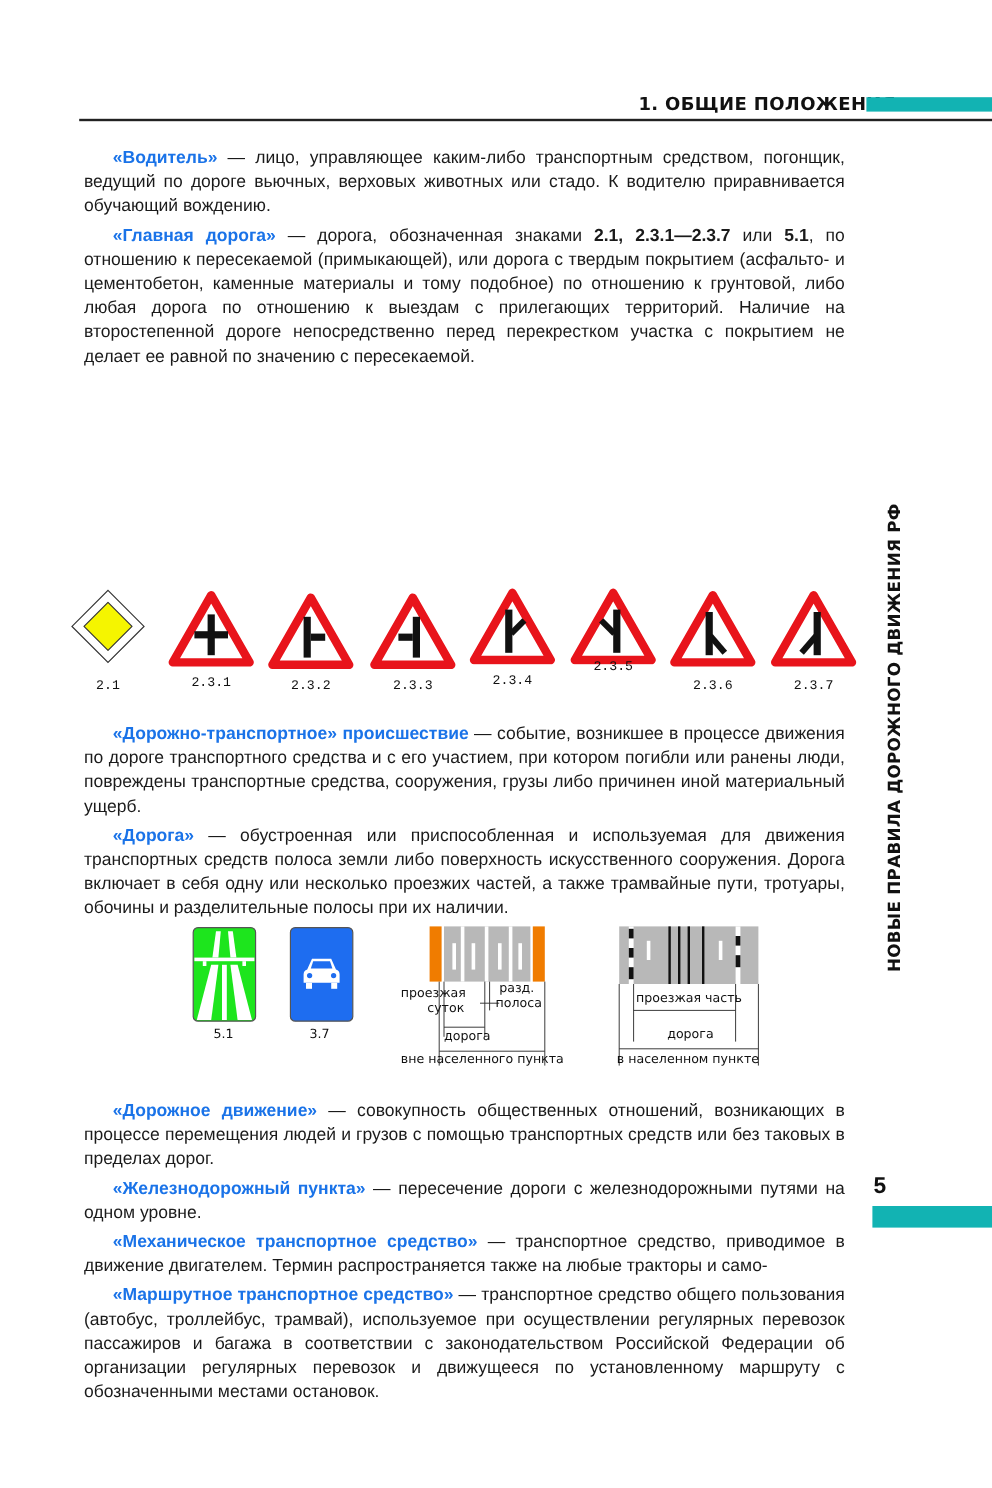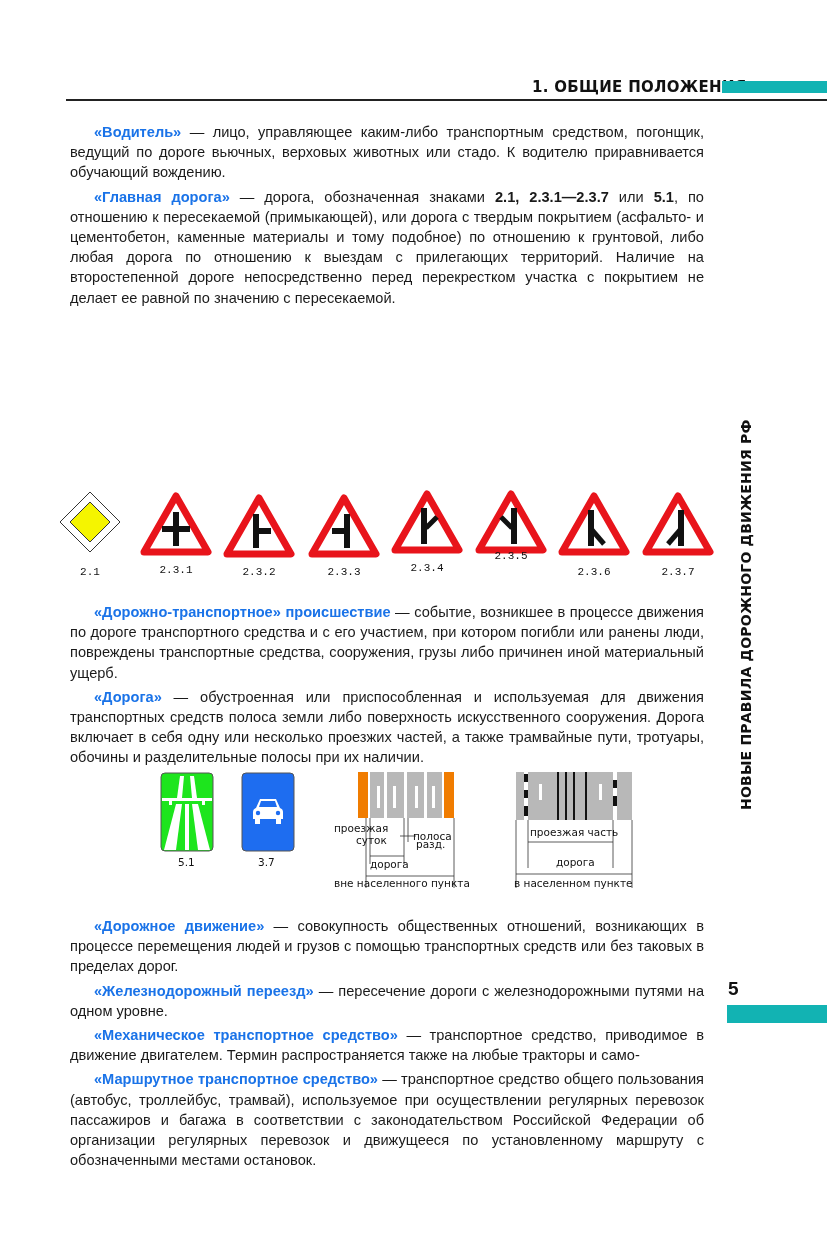--- a/index.html
+++ b/index.html
@@ -172,21 +172,21 @@
     <line x1="40" y1="48" x2="40" y2="94" stroke="#333" stroke-width="0.8"></line>
     <line x1="74" y1="48" x2="74" y2="94" stroke="#333" stroke-width="0.8"></line>
     <line x1="78" y1="48" x2="78" y2="72" stroke="#333" stroke-width="0.8"></line>
     <line x1="40" y1="86" x2="74" y2="86" stroke="#333" stroke-width="0.8"></line>
     <line x1="70" y1="66" x2="86" y2="66" stroke="#333" stroke-width="0.8"></line>
     <line x1="36" y1="106" x2="124" y2="106" stroke="#333" stroke-width="0.8"></line>
   </svg>
 </div>
 <span class="fig-label" style="left:334px; top:822px;">проезжая</span>
 <span class="fig-label" style="left:356px; top:834px;">суток</span>
-<span class="fig-label" style="left:416px; top:818px;margin-top:20px;">разд.</span>
+<span class="fig-label" style="left:416px; top:818px;">разд.</span>
 <span class="fig-label" style="left:413px; top:830px;">полоса</span>
 <span class="fig-label" style="left:370px; top:858px;">дорога</span>
 <span class="fig-label" style="left:334px; top:877px;">вне населенного пункта</span>
 
 <div class="fig" style="left:514px; top:770px;">
   <svg width="120" height="120" viewBox="0 0 120 120">
     <rect x="2" y="2" width="116" height="48" fill="#b8b8b8"></rect>
     <rect x="10" y="2" width="4" height="48" fill="#fff"></rect>
     <rect x="10" y="4" width="4" height="8" fill="#111"></rect>
     <rect x="10" y="20" width="4" height="8" fill="#111"></rect>
@@ -207,16 +207,16 @@
     <line x1="14" y1="72" x2="99" y2="72" stroke="#333" stroke-width="0.8"></line>
     <line x1="2" y1="104" x2="118" y2="104" stroke="#333" stroke-width="0.8"></line>
   </svg>
 </div>
 <span class="fig-label" style="left:530px; top:826px;">проезжая часть</span>
 <span class="fig-label" style="left:556px; top:856px;">дорога</span>
 <span class="fig-label" style="left:514px; top:877px;">в населенном пункте</span>
 
 <div class="text" style="top:912px;">
   <p><span class="term">«Дорожное движение»</span><span> — совокупность общественных отношений, возникающих в процессе перемещения людей и грузов с помощью транспортных средств или без таковых в пределах дорог.</span></p>
-  <p><span class="term">«Железнодорожный переезд»</span><span> — пересечение дороги с железнодорожными путями на одном уровне.</span></p>
+  <p><span class="term">«Железнодорожный пункта»</span><span> — пересечение дороги с железнодорожными путями на одном уровне.</span></p>
   <p><span class="term">«Механическое транспортное средство»</span><span> — транспортное средство, приводимое в движение двигателем. Термин распространяется также на любые тракторы и само-</span></p>
   <p><span class="term">«Маршрутное транспортное средство»</span><span> — транспортное средство общего пользования (автобус, троллейбус, трамвай), используемое при осуществлении регулярных перевозок пассажиров и багажа в соответствии с законодательством Российской Федерации об организации регулярных перевозок и движущееся по установленному маршруту с обозначенными местами остановок.</span></p>
 </div>
 
 </body></html>

